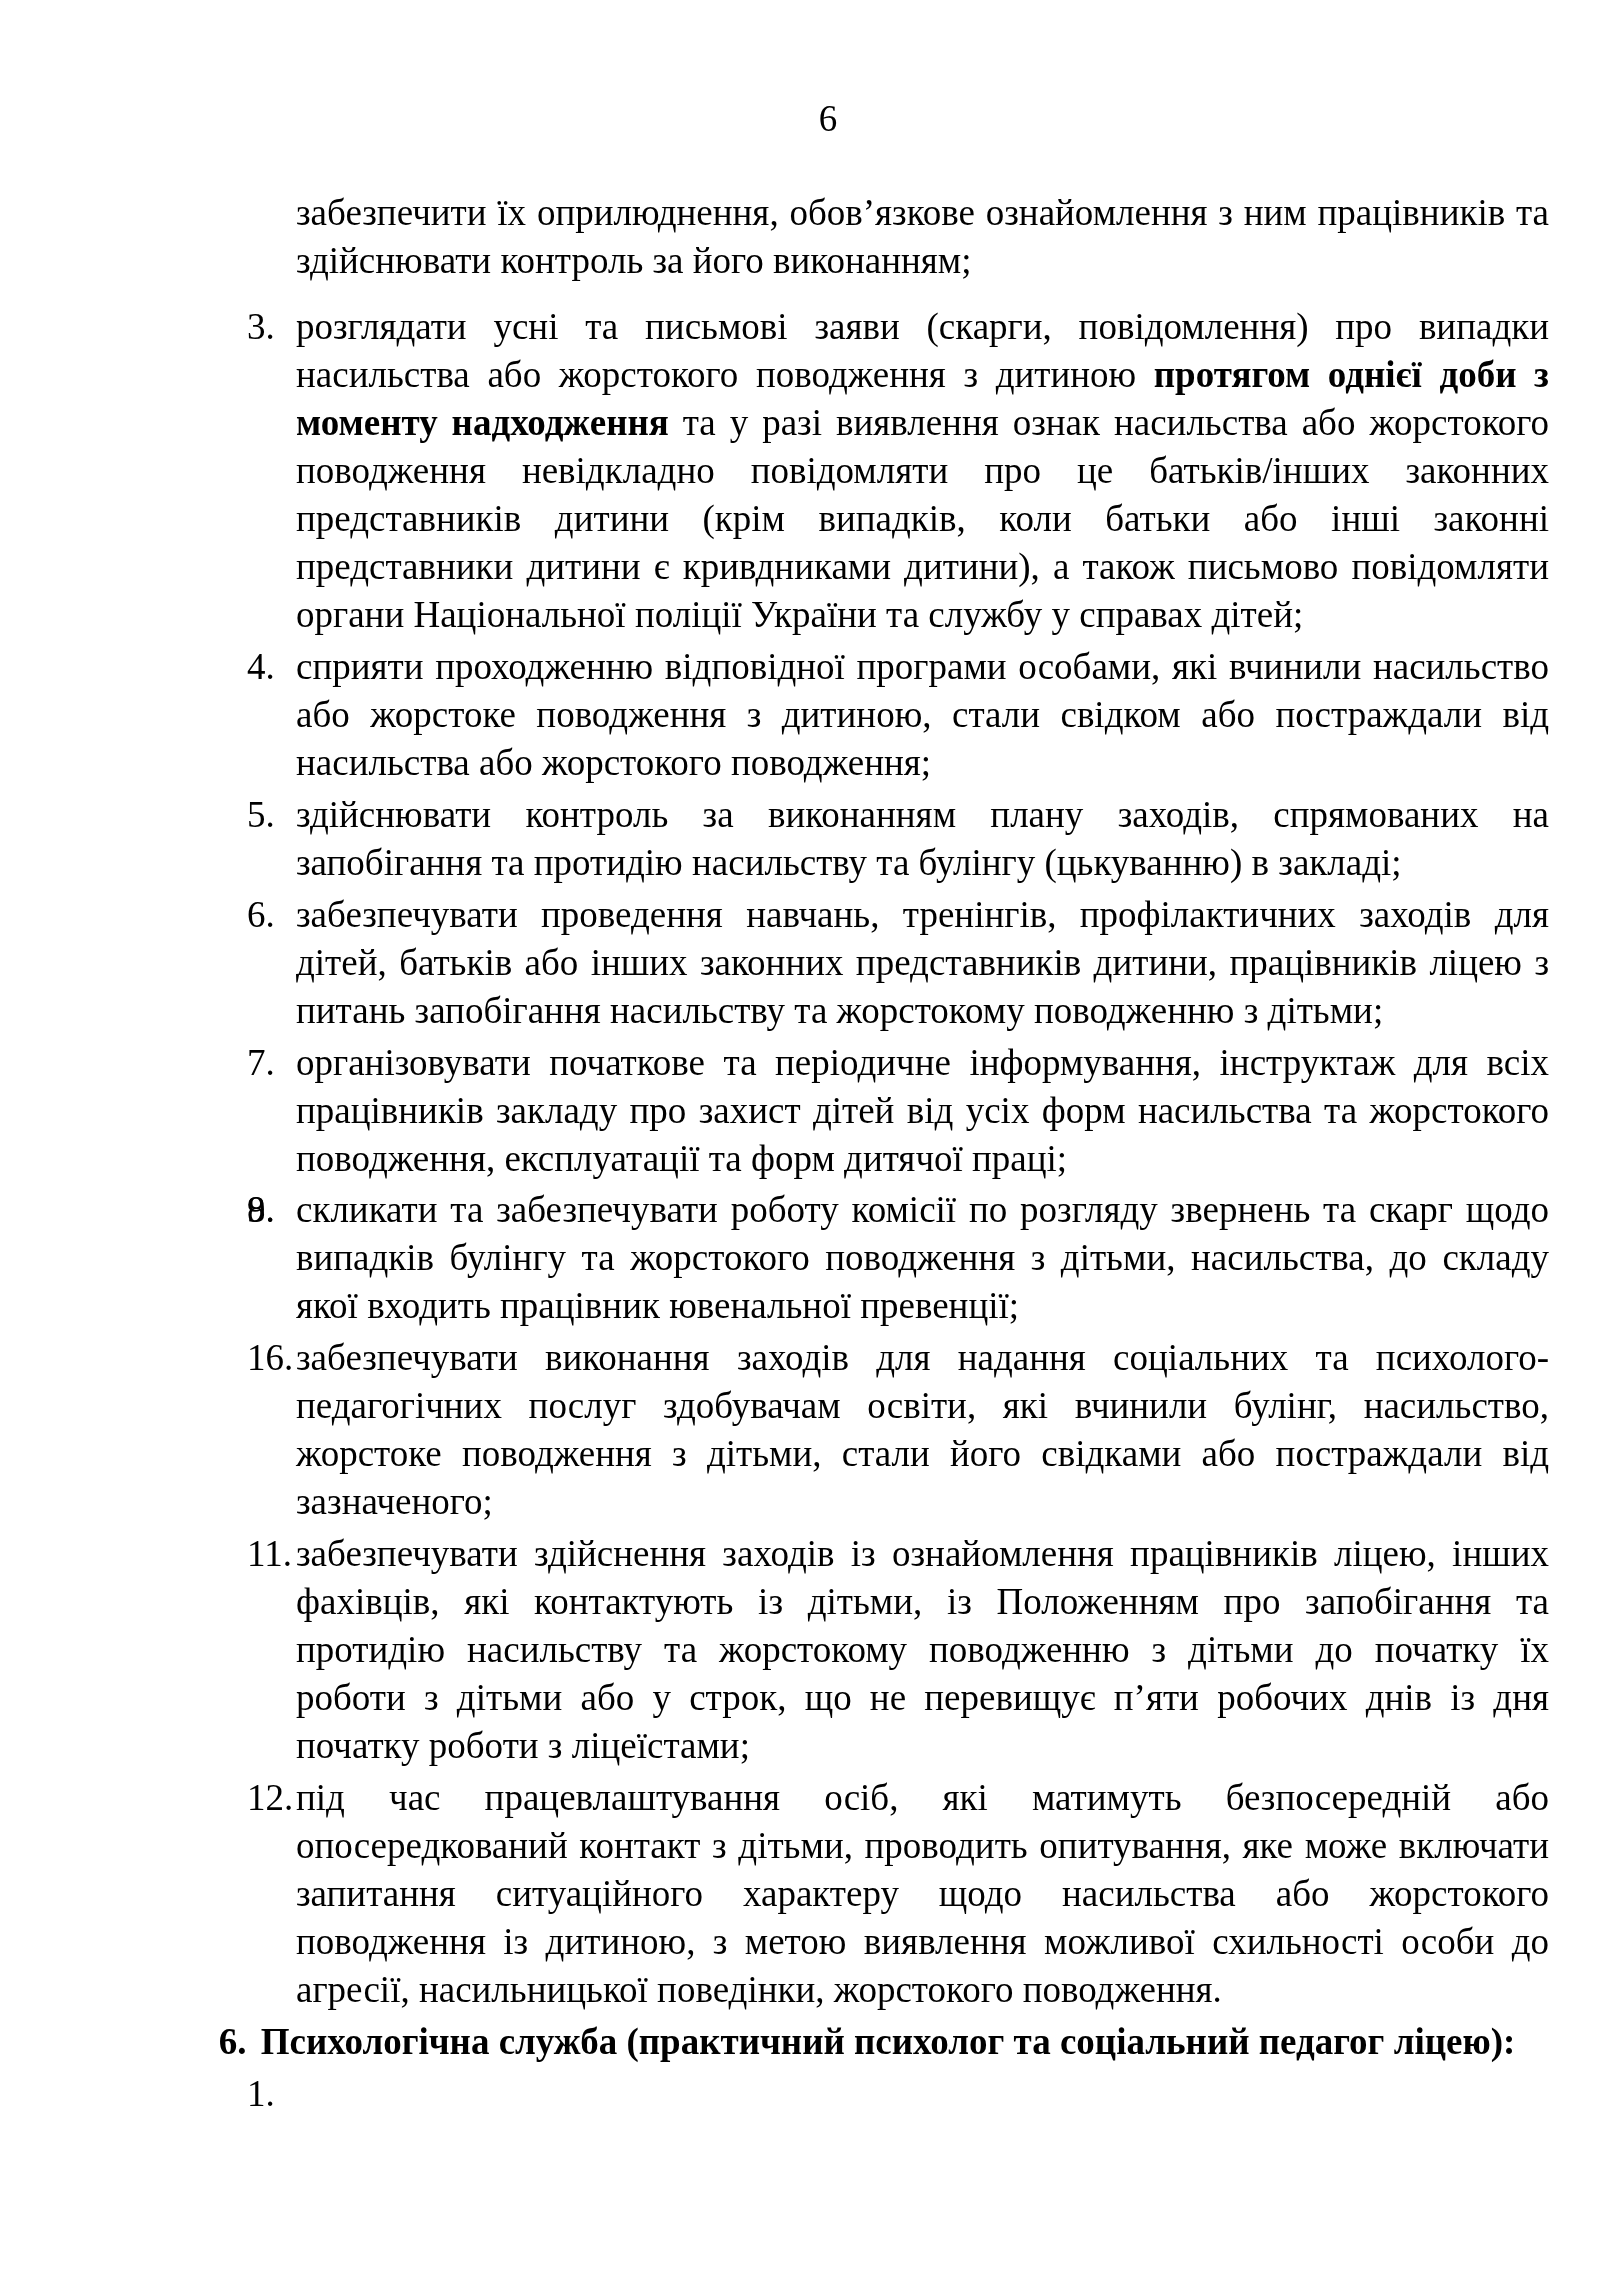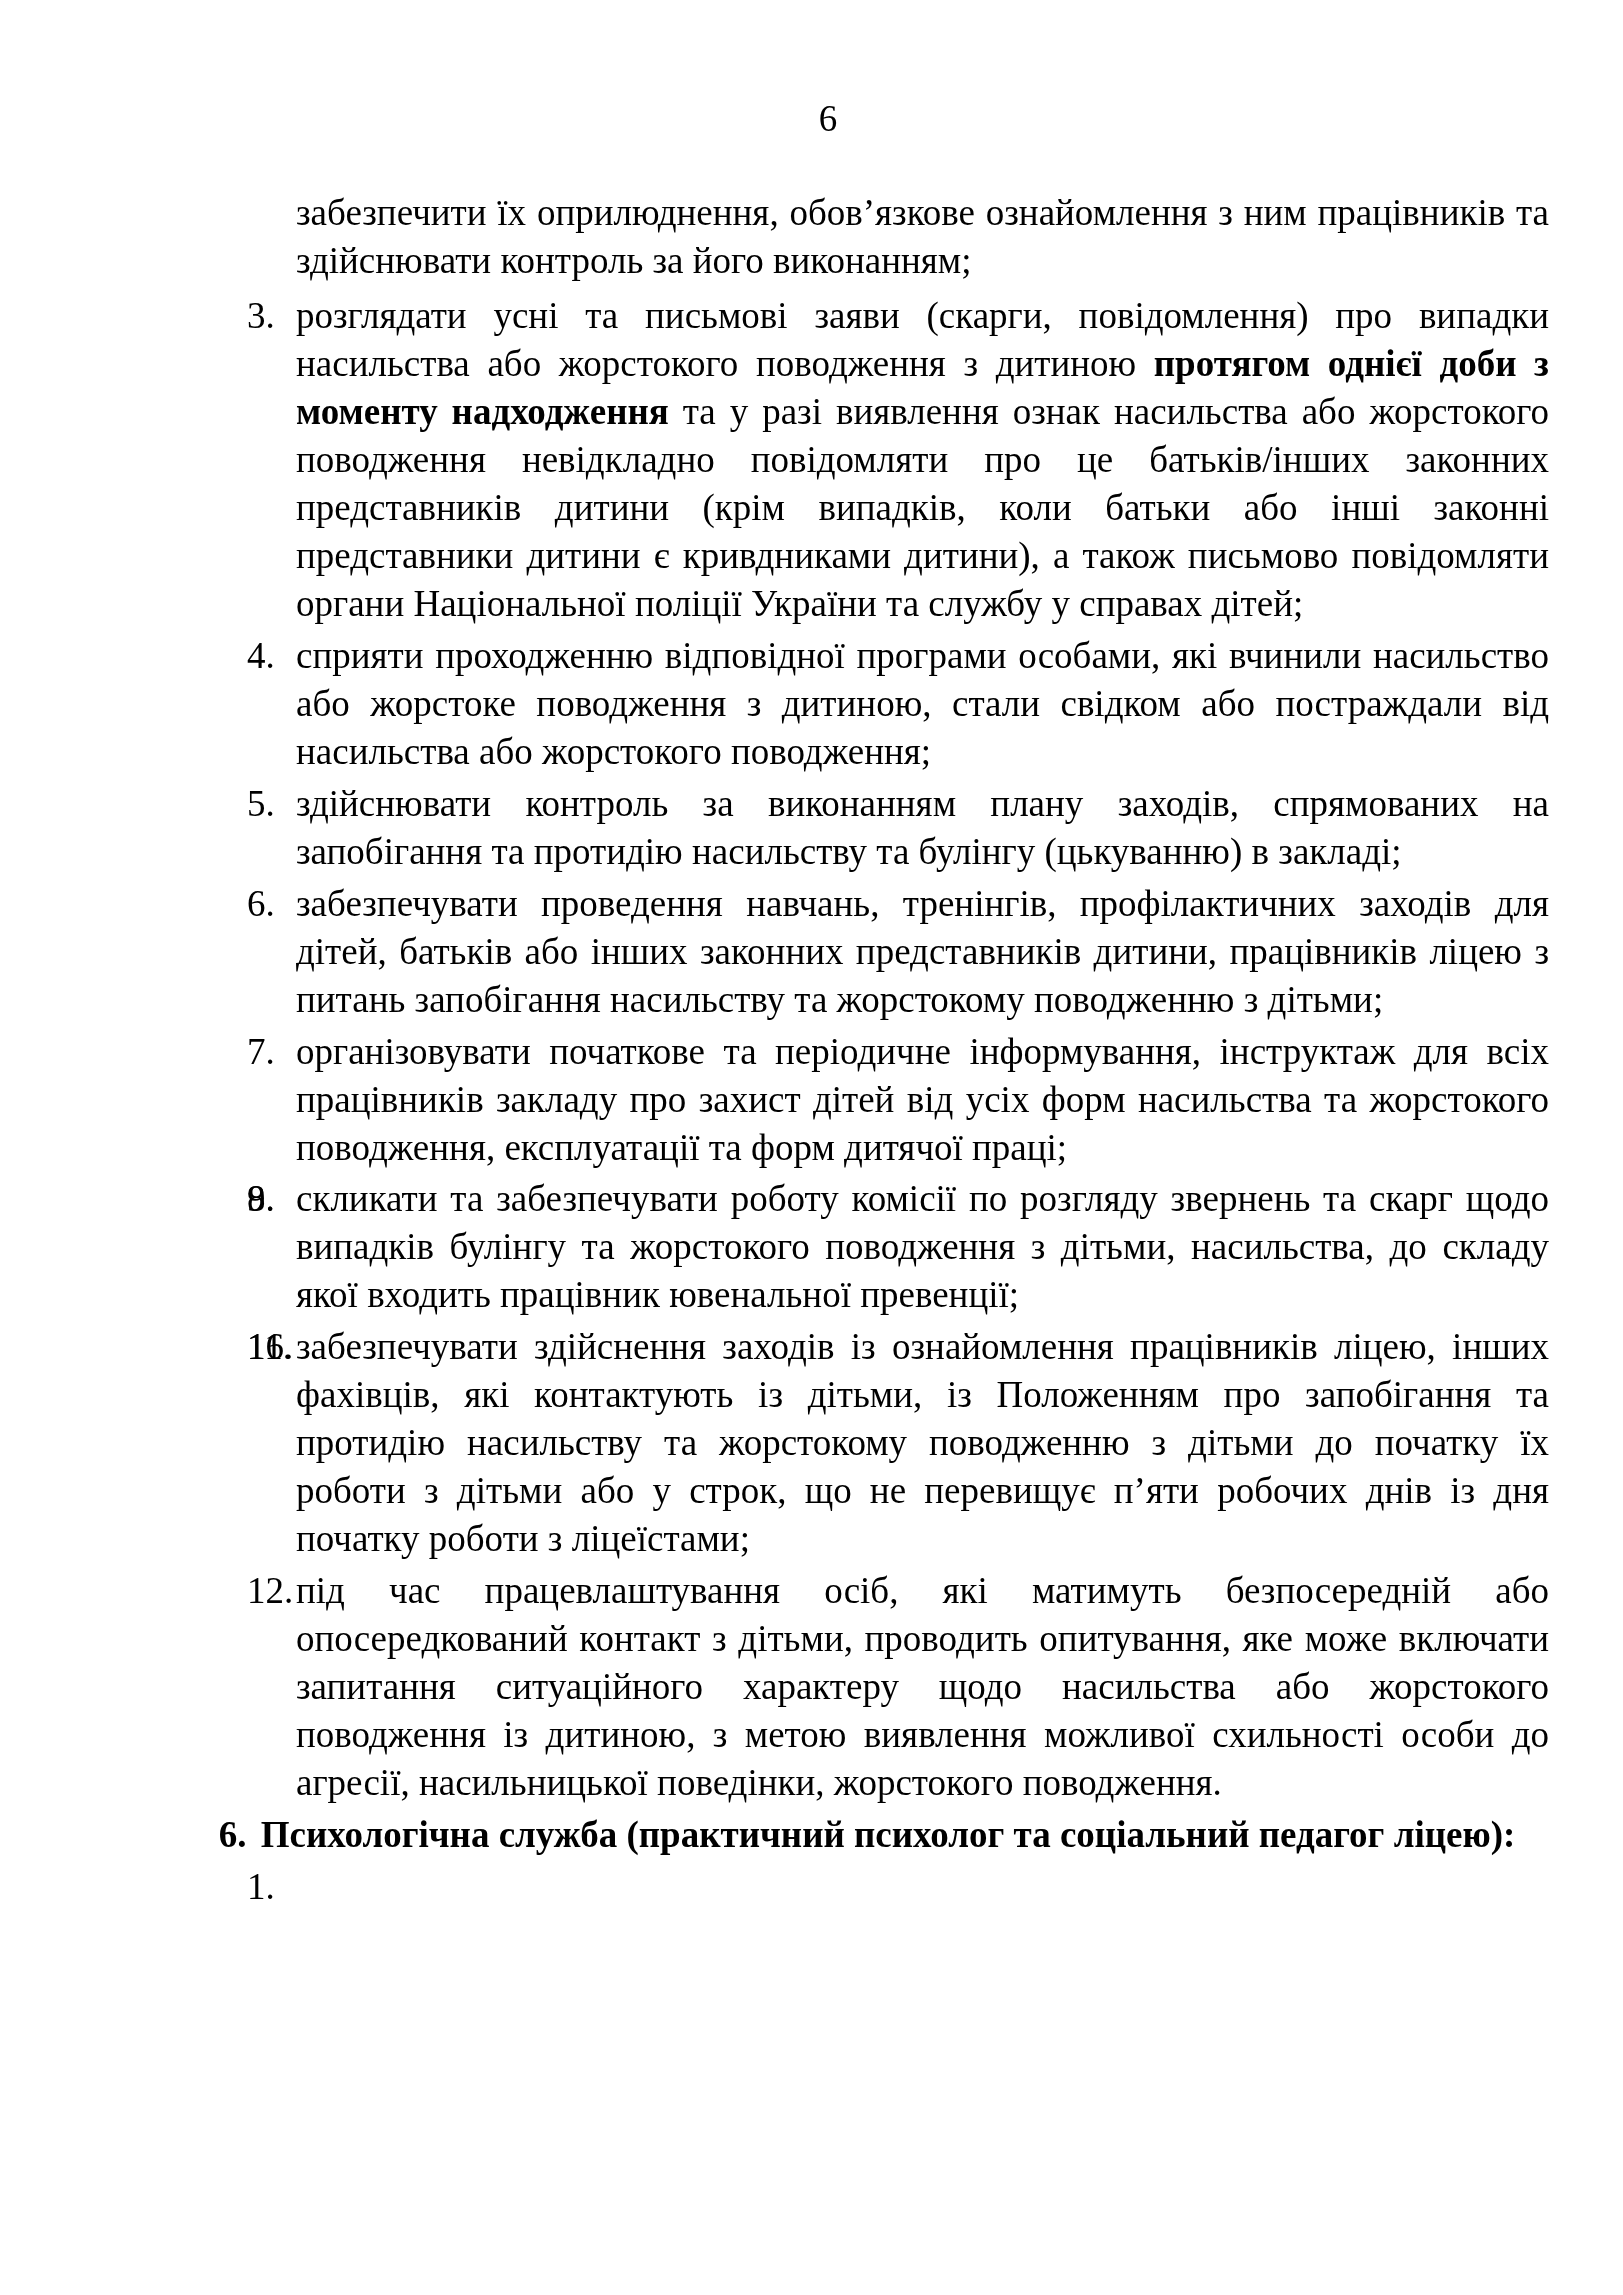--- a/index.html
+++ b/index.html
@@ -21,21 +21,21 @@
     padding: 95px 75px 0 185px;
     overflow: hidden;
   }
   .page-number {
     text-align: center;
     position: relative;
     left: -39px;
     margin-bottom: 46px;
   }
   .cont-para {
-    margin: 0 0 7px 0;
+    margin: 0 0 18px 0;
     padding-left: 111px;
     text-align: justify;
   }
   ol.doc-list {
     list-style: none;
     margin: 0;
     padding: 0;
   }
   ol.doc-list > li {
     position: relative;
@@ -71,21 +71,21 @@
   <p class="cont-para">забезпечити їх оприлюднення, обов’язкове ознайомлення з ним працівників та здійснювати контроль за його виконанням;</p>
 
   <ol class="doc-list" id="duties-list">
       <li><span class="num">3.</span><span>розглядати усні та письмові заяви (скарги, повідомлення) про випадки насильства або жорстокого поводження з дитиною </span><span class="b">протягом однієї доби з моменту надходження</span><span> та у разі виявлення ознак насильства або жорстокого поводження невідкладно повідомляти про це батьків/інших законних представників дитини (крім випадків, коли батьки або інші законні представники дитини є кривдниками дитини), а також письмово повідомляти органи Національної поліції України та службу у справах дітей;</span></li>
       <li><span class="num">4.</span><span>сприяти проходженню відповідної програми особами, які вчинили насильство або жорстоке поводження з дитиною, стали свідком або постраждали від насильства або жорстокого поводження;</span></li>
       <li><span class="num">5.</span><span>здійснювати контроль за виконанням плану заходів, спрямованих на запобігання та протидію насильству та булінгу (цькуванню) в закладі;</span></li>
       <li><span class="num">6.</span><span>забезпечувати проведення навчань, тренінгів, профілактичних заходів для дітей, батьків або інших законних представників дитини, працівників ліцею з питань запобігання насильству та жорстокому поводженню з дітьми;</span></li>
       <li><span class="num">7.</span><span>організовувати початкове та періодичне інформування, інструктаж для всіх працівників закладу про захист дітей від усіх форм насильства та жорстокого поводження, експлуатації та форм дитячої праці;</span></li>
       <li><span class="num">8.</span></li>
       <li><span class="num">9.</span><span>скликати та забезпечувати роботу комісії по розгляду звернень та скарг щодо випадків булінгу та жорстокого поводження з дітьми, насильства,  до  складу якої  входить  працівник ювенальної превенції;</span></li>
-      <li><span class="num">16.</span></li>
+      <li><span class="num">16.</span><span>забезпечувати виконання заходів для надання соціальних та психолого-педагогічних послуг здобувачам освіти, які вчинили булінг, насильство, жорстоке поводження з дітьми, стали його свідками або постраждали від зазначеного;</span></li>
       <li><span class="num">11.</span><span>забезпечувати здійснення заходів із ознайомлення працівників ліцею, інших фахівців, які контактують із дітьми, із Положенням про запобігання та протидію насильству та жорстокому поводженню з дітьми до початку їх роботи з дітьми або у строк, що не перевищує п’яти робочих днів із дня початку роботи з ліцеїстами;</span></li>
       <li><span class="num">12.</span><span>під час працевлаштування осіб, які матимуть безпосередній або опосередкований контакт з дітьми, проводить опитування, яке може включати запитання ситуаційного характеру щодо насильства або жорстокого поводження із дитиною, з метою виявлення можливої схильності особи до агресії, насильницької поведінки, жорстокого поводження.</span></li>
     </ol>
 
   <div class="section-heading">
     <span class="h-num">6.</span><span>Психологічна служба (практичний психолог та соціальний педагог ліцею):</span>
   </div>
 
   <ol class="doc-list" id="psych-list">
       <li><span class="num">1.</span></li>

